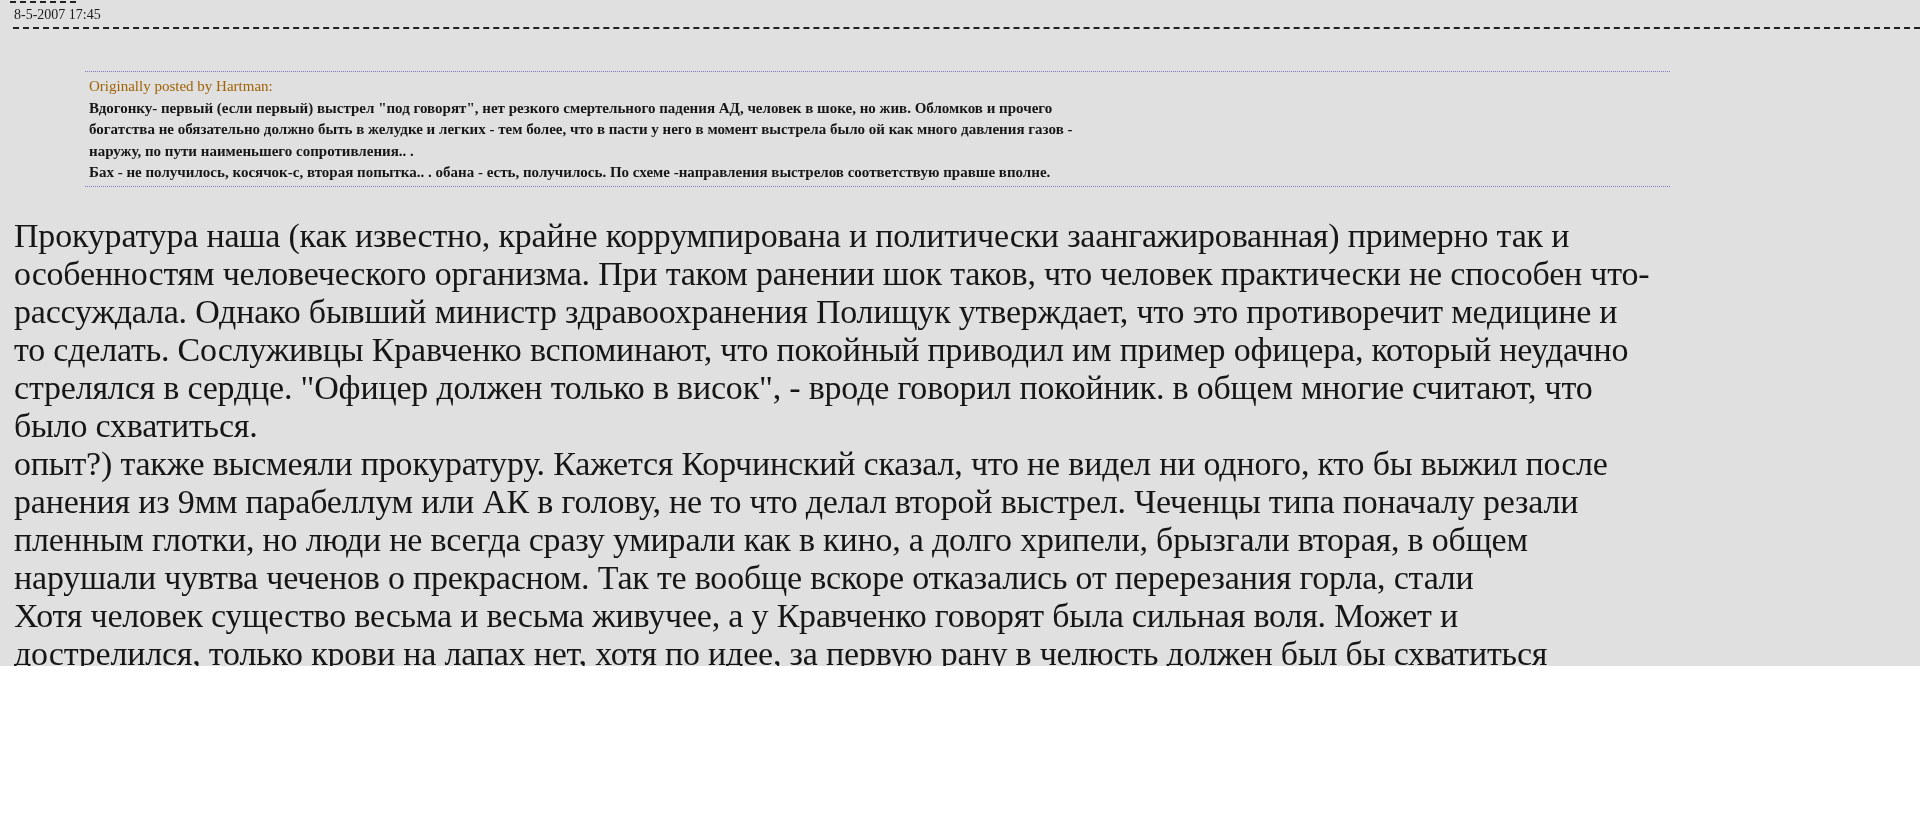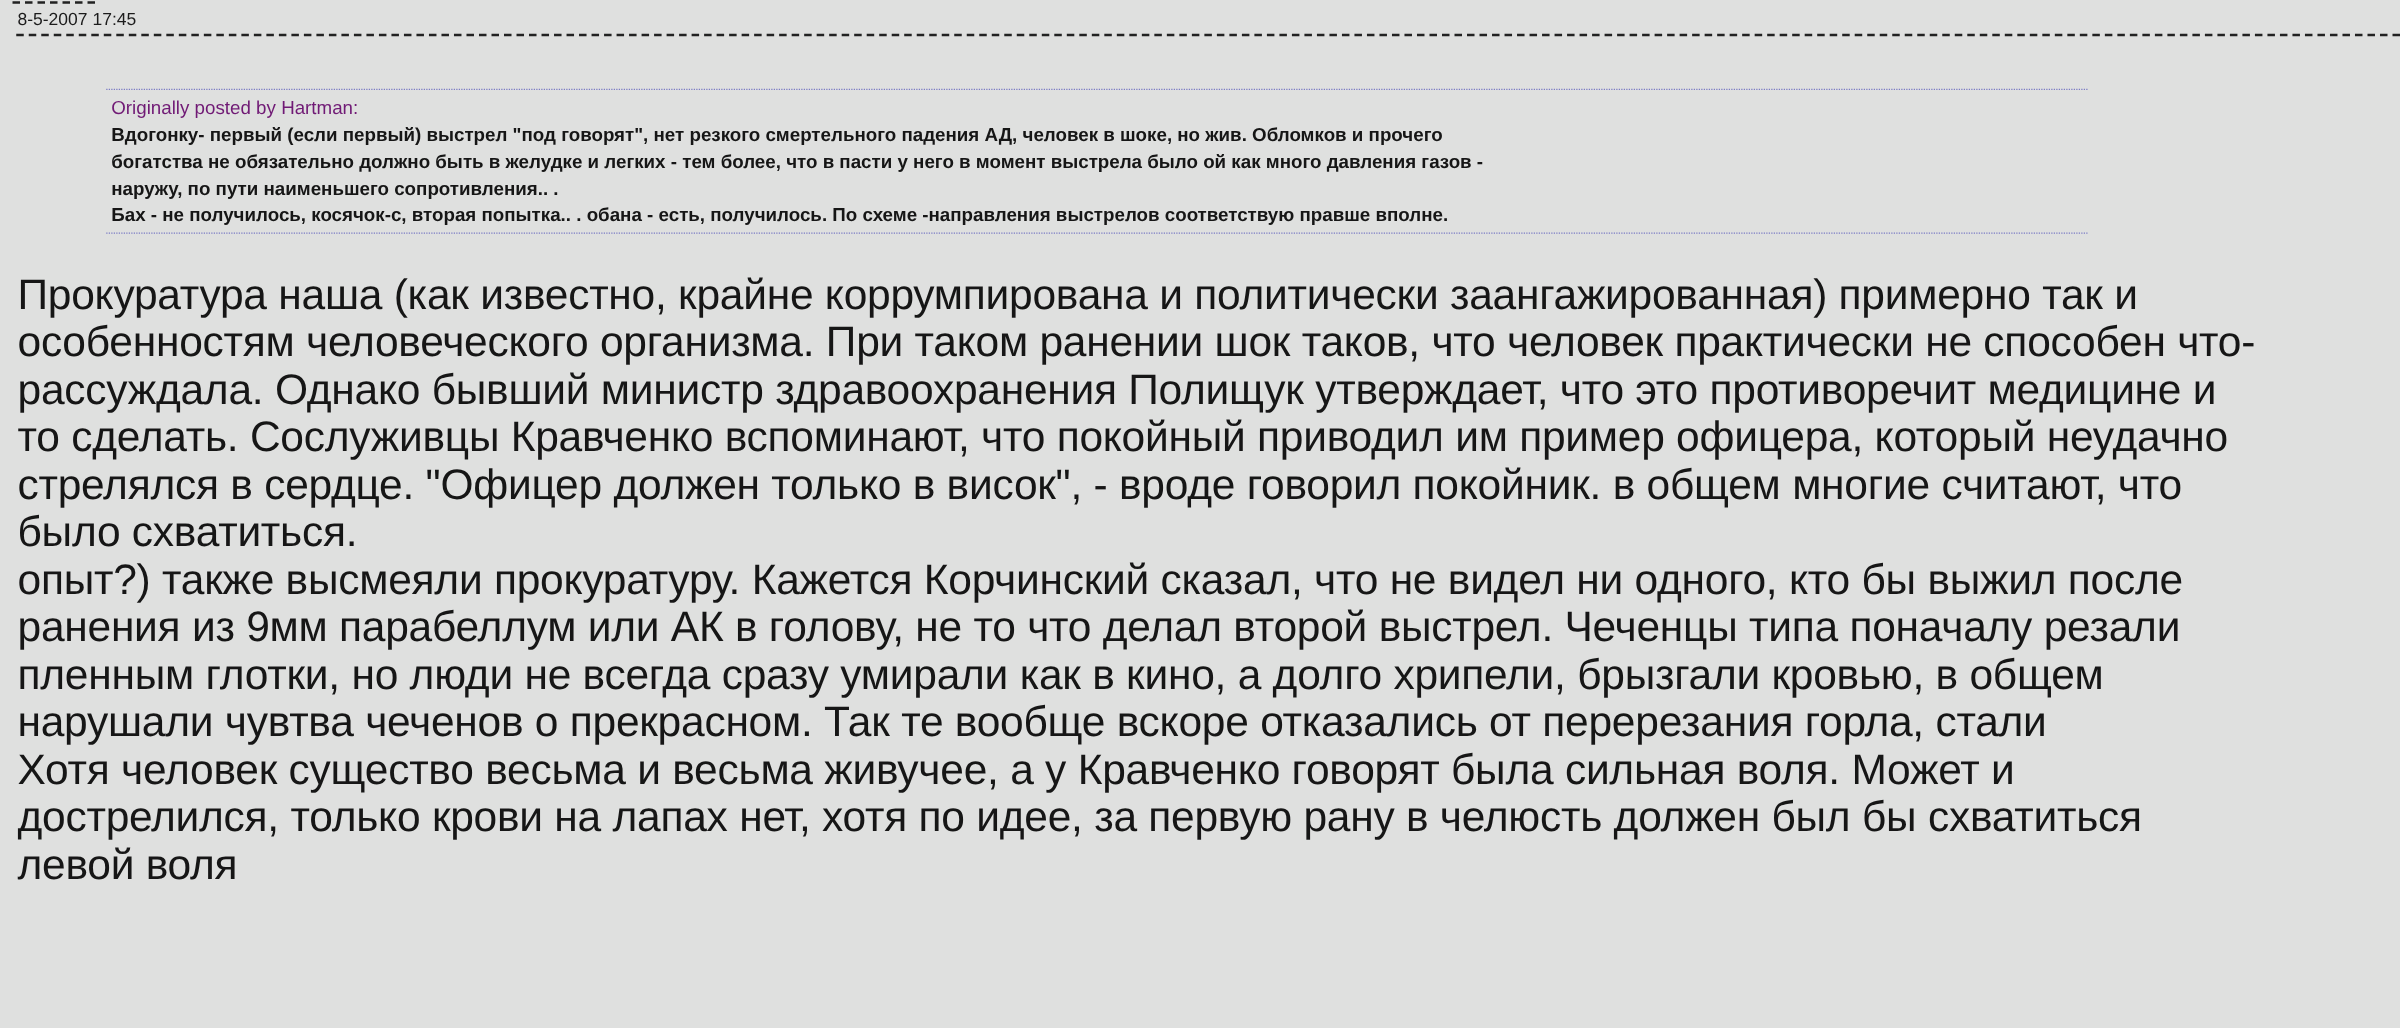--- a/index.html
+++ b/index.html
@@ -1,21 +1,21 @@
 <!DOCTYPE html>
 <html><head>
 <meta charset="utf-8">
 <style>
   html, body { margin: 0; padding: 0; }
   .page {
     position: relative;
     width: 1920px;
-    height: 822px;
+    height: 666px;
     background: #dfe0df;
-    font-family: Liberation Sans, sans-serif;
+    font-family: Liberation Serif, serif;
     color: #161616;
     overflow: hidden;
   }
   .top-edge-fragment {
     position: absolute;
     top: 1px;
     left: 10px;
     width: 66px;
     height: 0;
     border-top: 2px dashed #222;
@@ -33,21 +33,21 @@
   }
   .quote-block {
     margin: 42px 250px 0 85px;
     border-top: 1px dotted #7b7bc4;
     border-bottom: 1px dotted #7b7bc4;
     padding: 4px 4px 2px 4px;
     font-size: 15px;
     line-height: 21.5px;
   }
   .quote-attribution {
-    color: #701a75;
+    color: #a16207;
     font-weight: normal;
     white-space: nowrap;
   }
   .quote-line {
     font-weight: bold;
     white-space: nowrap;
   }
   .post-body {
     margin: 30px 10px 0 14px;
     font-size: 34px;
@@ -79,20 +79,20 @@
 
   <div class="post-body">
     <div class="body-line">Прокуратура наша (как известно, крайне коррумпирована и политически заангажированная) примерно так и</div>
     <div class="body-line">особенностям человеческого организма. При таком ранении шок таков, что человек практически не способен что-</div>
     <div class="body-line">рассуждала. Однако бывший министр здравоохранения Полищук утверждает, что это противоречит медицине и</div>
     <div class="body-line">то сделать. Сослуживцы Кравченко вспоминают, что покойный приводил им пример офицера, который неудачно</div>
     <div class="body-line">стрелялся в сердце. "Офицер должен только в висок", - вроде говорил покойник. в общем многие считают, что</div>
     <div class="body-line">было схватиться.</div>
     <div class="body-line">опыт?) также высмеяли прокуратуру. Кажется Корчинский сказал, что не видел ни одного, кто бы выжил после</div>
     <div class="body-line">ранения из 9мм парабеллум или АК в голову, не то что делал второй выстрел. Чеченцы типа поначалу резали</div>
-    <div class="body-line">пленным глотки, но люди не всегда сразу умирали как в кино, а долго хрипели, брызгали кровью, в общем</div>
+    <div class="body-line">пленным глотки, но люди не всегда сразу умирали как в кино, а долго хрипели, брызгали вторая, в общем</div>
     <div class="body-line">нарушали чувтва чеченов о прекрасном. Так те вообще вскоре отказались от перерезания горла, стали</div>
     <div class="body-line">Хотя человек существо весьма и весьма живучее, а у Кравченко говорят была сильная воля. Может и</div>
     <div class="body-line">дострелился, только крови на лапах нет, хотя по идее, за первую рану в челюсть должен был бы схватиться</div>
     <div class="body-line">левой воля</div>
   </div>
 
 </div>
 
 </body></html>

